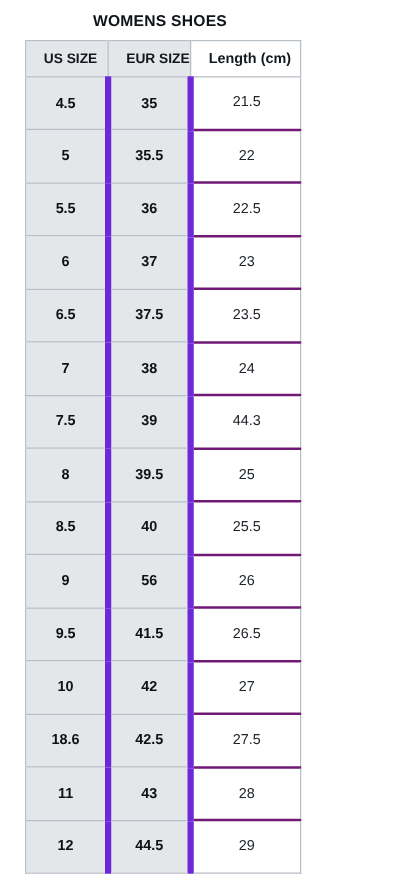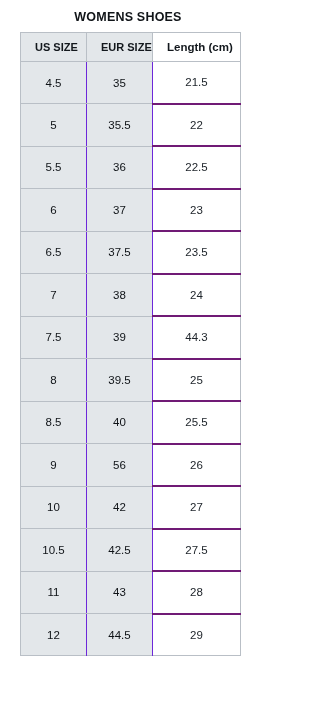--- a/index.html
+++ b/index.html
@@ -69,23 +69,23 @@
   tbody td {
     height: 40.5px;
     font-size: 11.5px;
     text-align: center;
     vertical-align: middle;
     padding: 0 2px;
     white-space: nowrap;
   }
   tbody td.us, tbody td.eur {
     background: #e3e7ea;
-    font-weight: normal;
+    font-weight: bold;
     color: #0e1216;
-    border-right: 1px solid #6d28d9;
+    border-right: 5px solid #6d28d9;
     border-bottom: 1px solid #b9bfc6;
   }
   tbody td.len {
     background: #ffffff;
     font-weight: normal;
     color: #20262c;
     border-right: none;
     border-bottom: 2px solid #701a75;
   }
   tbody tr:last-child td.us,
@@ -162,26 +162,31 @@
             <td class="us">8.5</td>
             <td class="eur">40</td>
             <td class="len">25.5</td>
           </tr>
           <tr>
             <td class="us">9</td>
             <td class="eur">56</td>
             <td class="len">26</td>
           </tr>
           <tr>
+            <td class="us">9.5</td>
+            <td class="eur">41.5</td>
+            <td class="len">26.5</td>
+          </tr>
+          <tr>
             <td class="us">10</td>
             <td class="eur">42</td>
             <td class="len">27</td>
           </tr>
           <tr>
-            <td class="us">10.5</td>
+            <td class="us">18.6</td>
             <td class="eur">42.5</td>
             <td class="len">27.5</td>
           </tr>
           <tr>
             <td class="us">11</td>
             <td class="eur">43</td>
             <td class="len">28</td>
           </tr>
           <tr>
             <td class="us">12</td>

